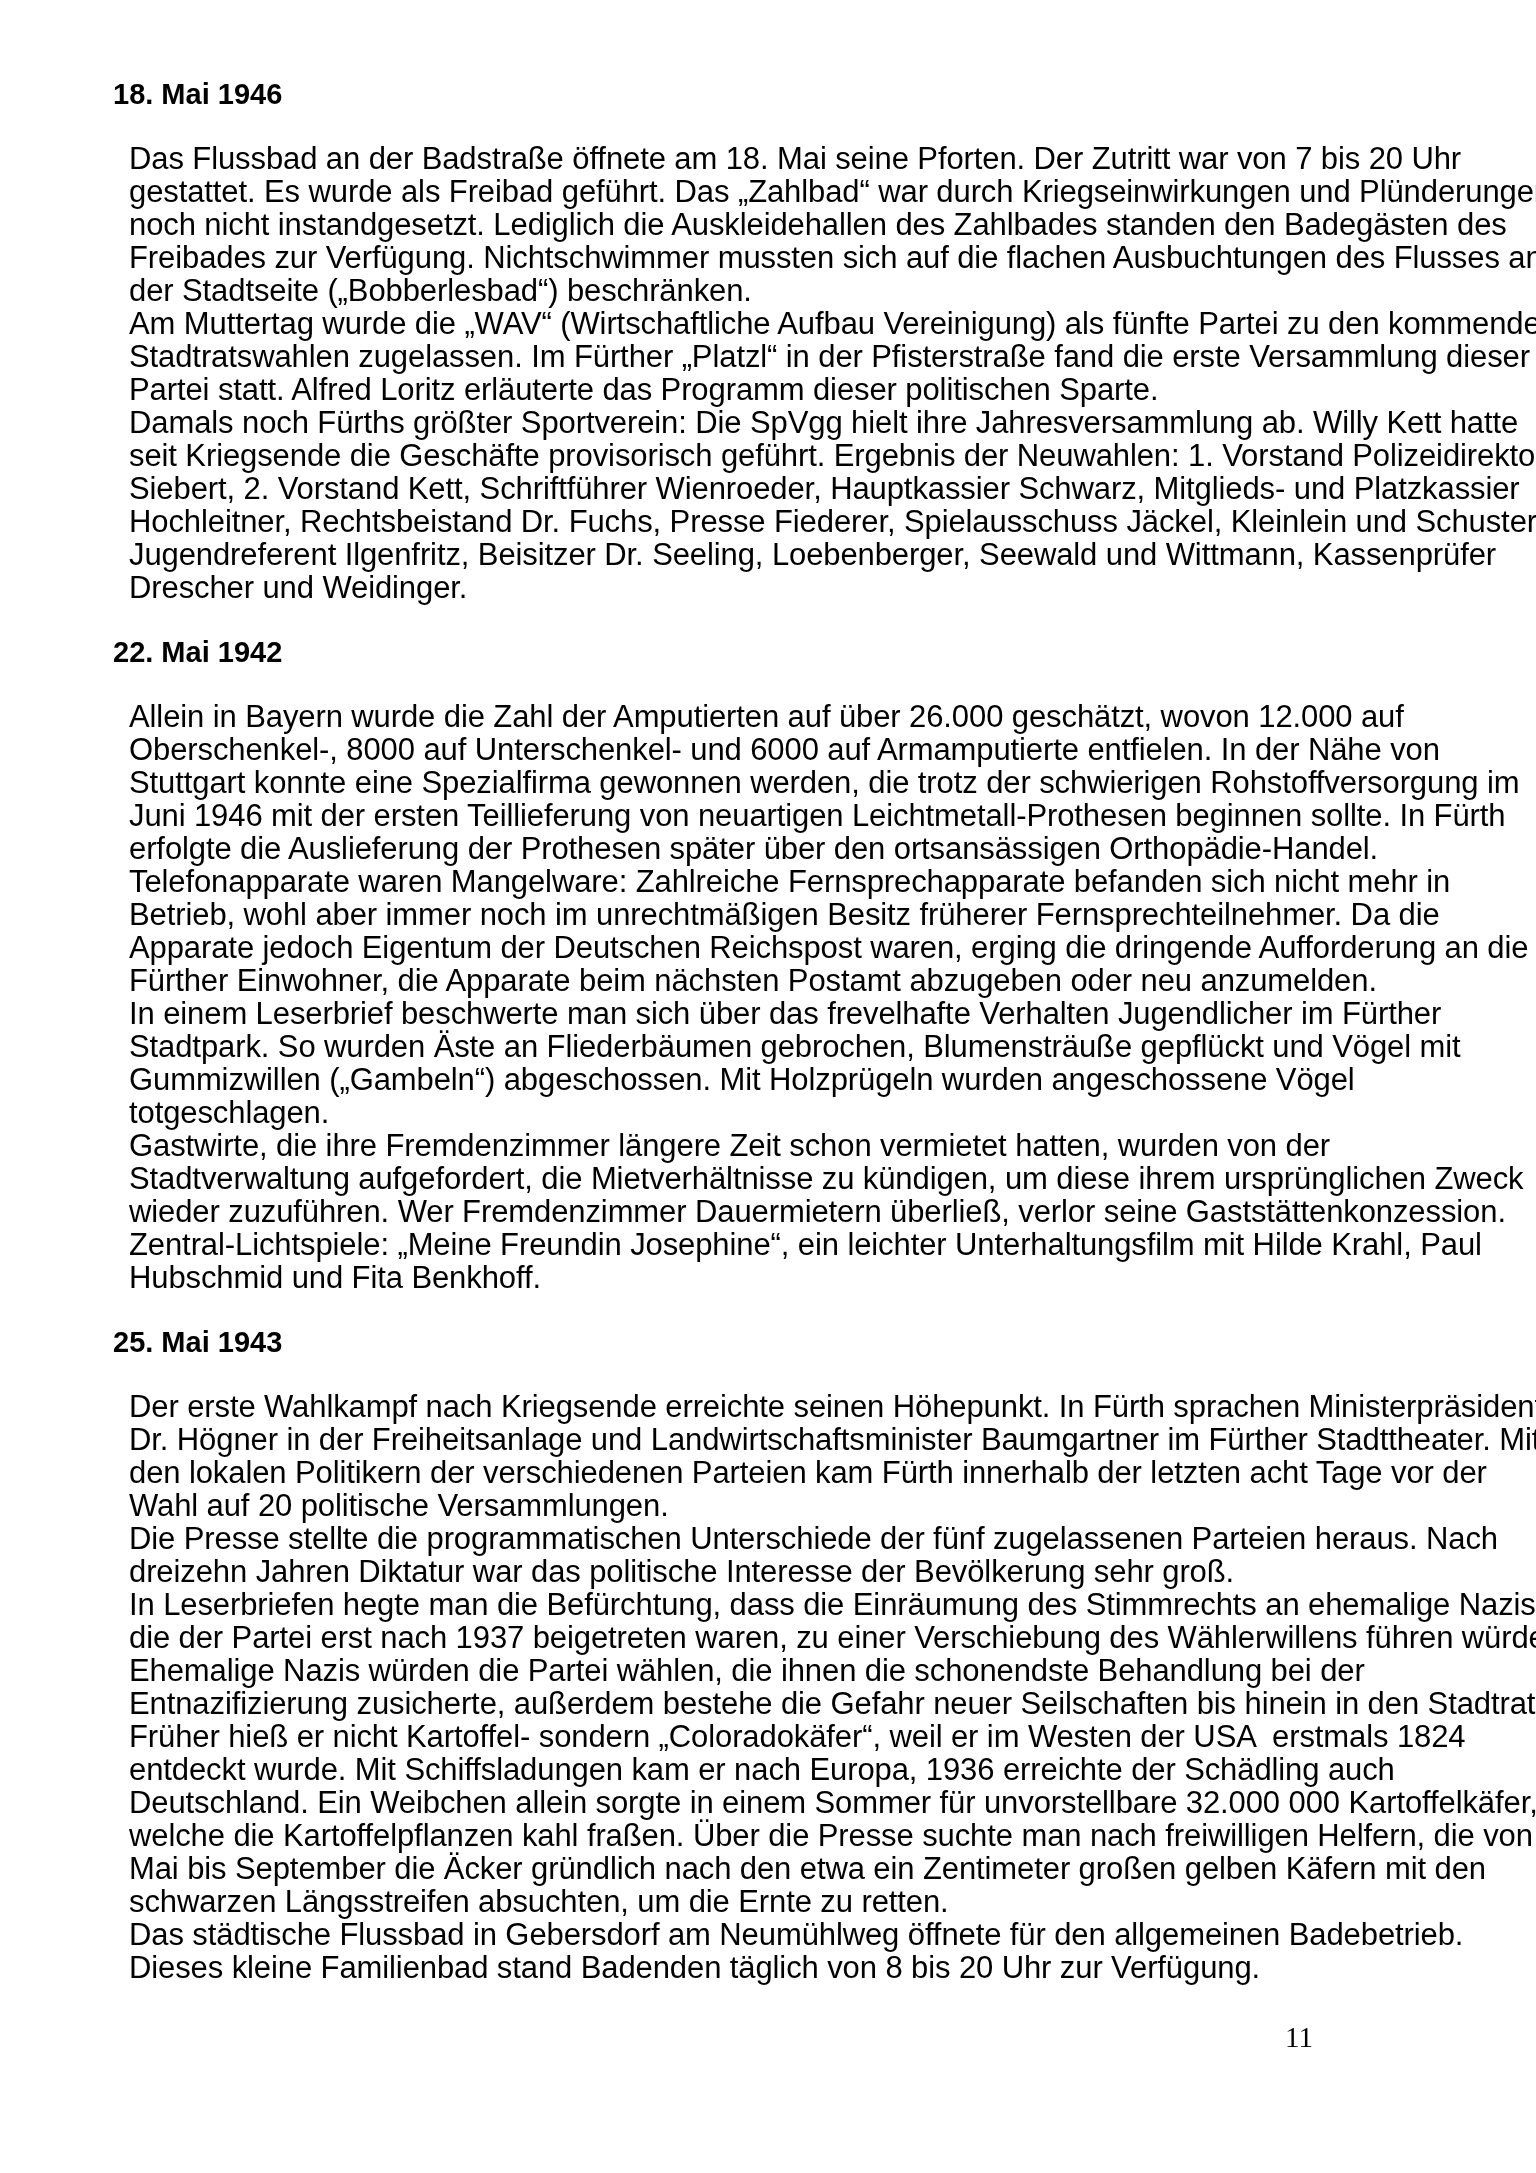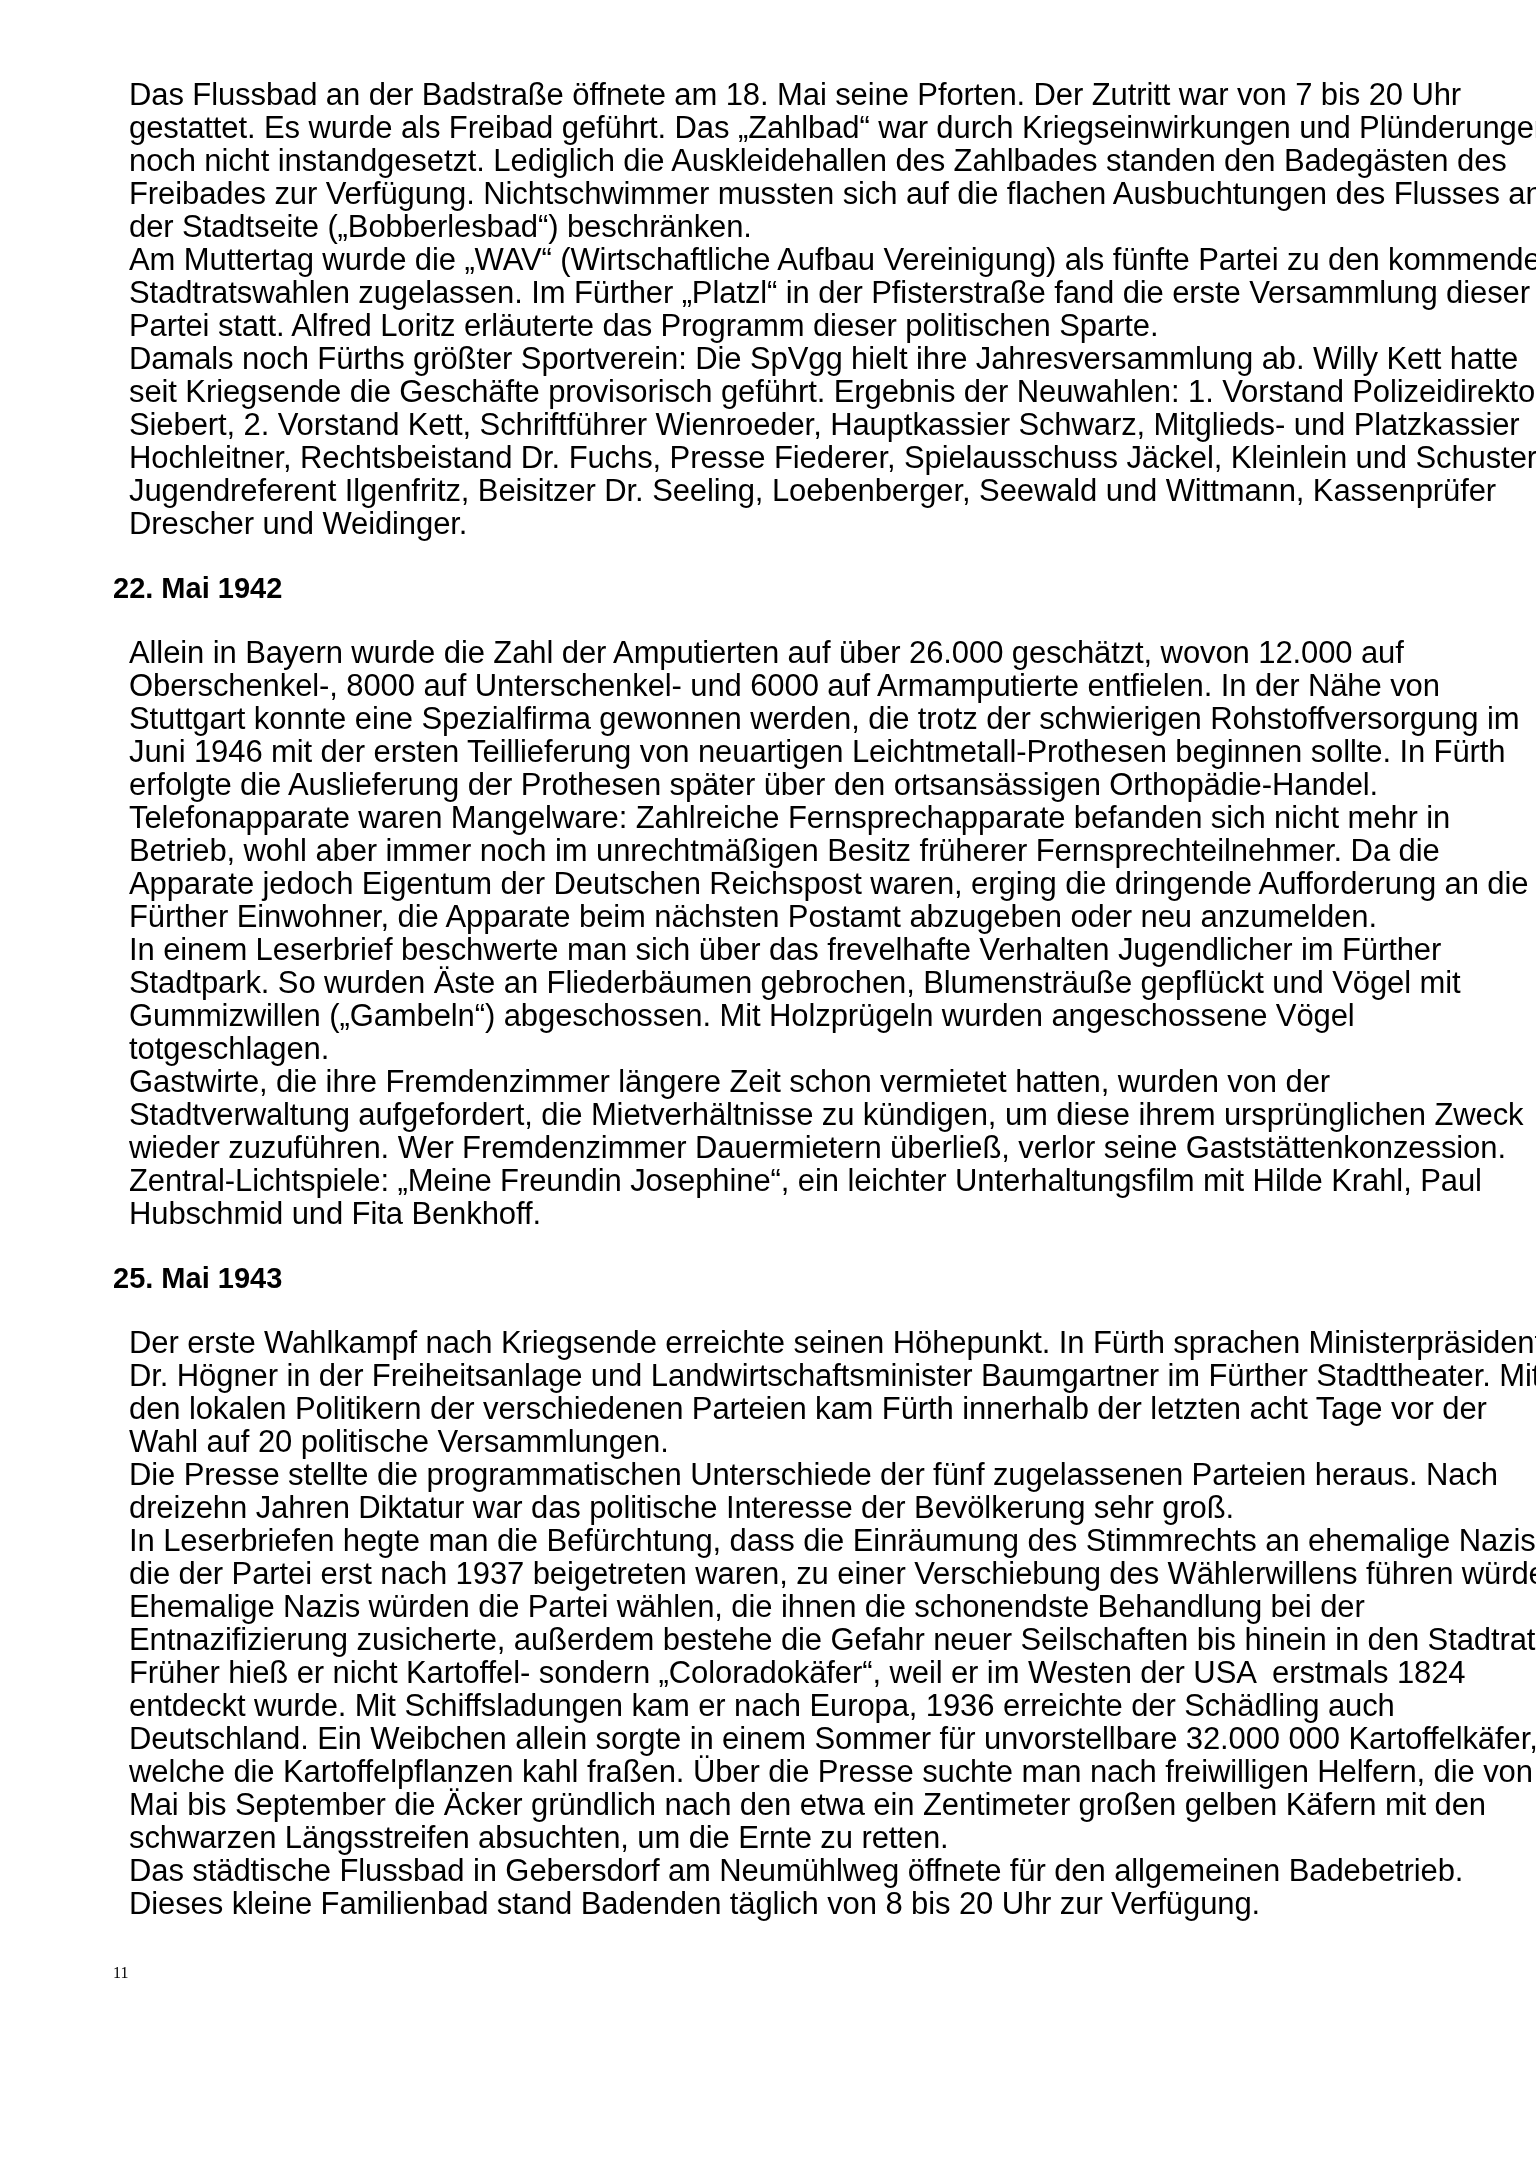--- a/index.html
+++ b/index.html
@@ -31,33 +31,34 @@
   .entry-body {
     font-size: 31px;
     line-height: 33px;
     font-weight: normal;
     white-space: pre;
     margin: 0 0 32px 16px;
     letter-spacing: -0.1px;
   }
   .page-number {
     font-family: "Liberation Serif", serif;
-    font-size: 16px;
+    font-size: 29px;
     line-height: 30px;
-    text-align: left;
+    text-align: right;
     width: 1200px;
     margin-top: 38px;
   }
 </style>
 </head>
 <body>
 
 <div class="page">
 
   <section class="entry">
+    <h2 class="entry-date">18. Mai 1946</h2>
     <div class="entry-body">Das Flussbad an der Badstraße öffnete am 18. Mai seine Pforten. Der Zutritt war von 7 bis 20 Uhr
 gestattet. Es wurde als Freibad geführt. Das „Zahlbad“ war durch Kriegseinwirkungen und Plünderungen
 noch nicht instandgesetzt. Lediglich die Auskleidehallen des Zahlbades standen den Badegästen des
 Freibades zur Verfügung. Nichtschwimmer mussten sich auf die flachen Ausbuchtungen des Flusses an
 der Stadtseite („Bobberlesbad“) beschränken.
 Am Muttertag wurde die „WAV“ (Wirtschaftliche Aufbau Vereinigung) als fünfte Partei zu den kommenden
 Stadtratswahlen zugelassen. Im Fürther „Platzl“ in der Pfisterstraße fand die erste Versammlung dieser
 Partei statt. Alfred Loritz erläuterte das Programm dieser politischen Sparte.
 Damals noch Fürths größter Sportverein: Die SpVgg hielt ihre Jahresversammlung ab. Willy Kett hatte
 seit Kriegsende die Geschäfte provisorisch geführt. Ergebnis der Neuwahlen: 1. Vorstand Polizeidirektor

